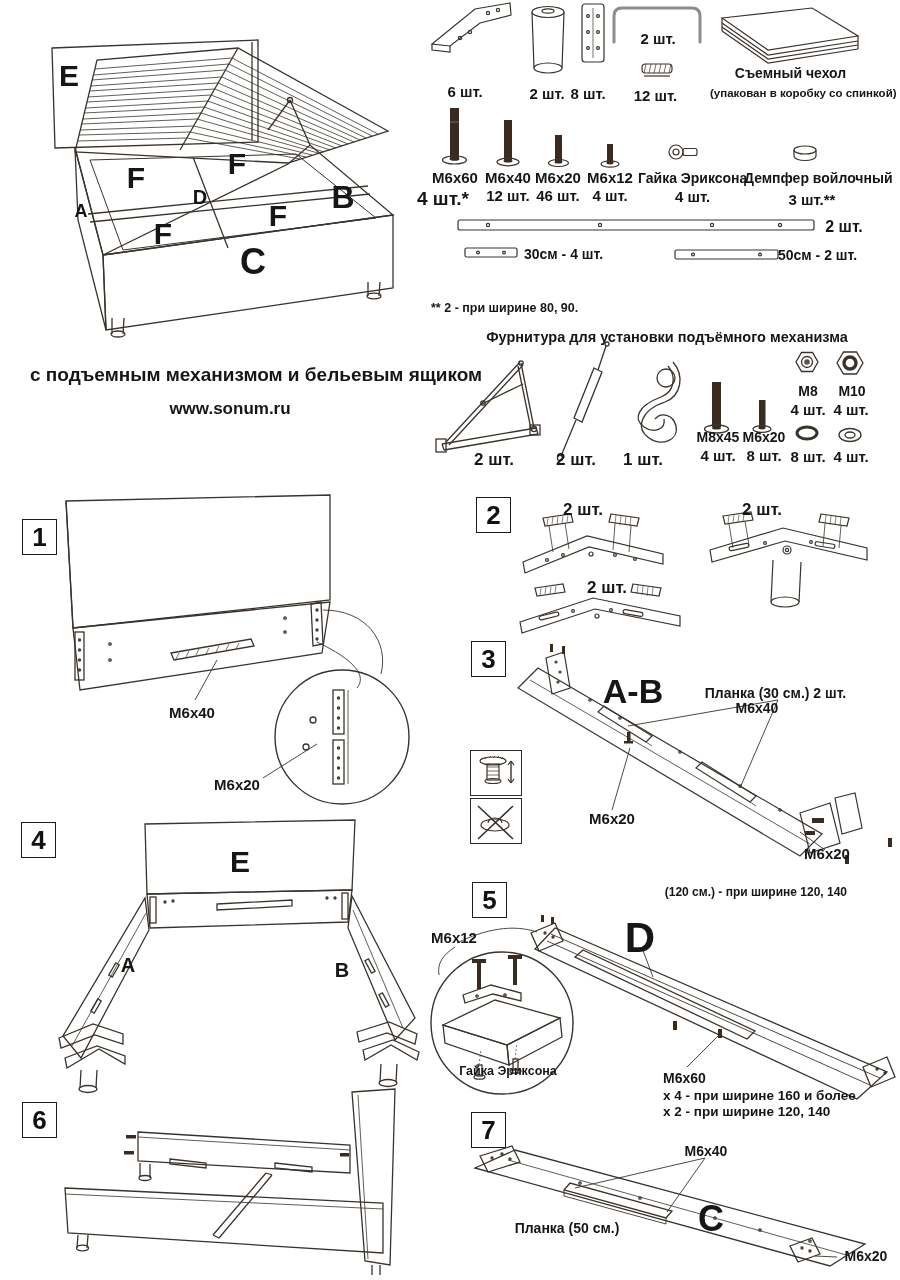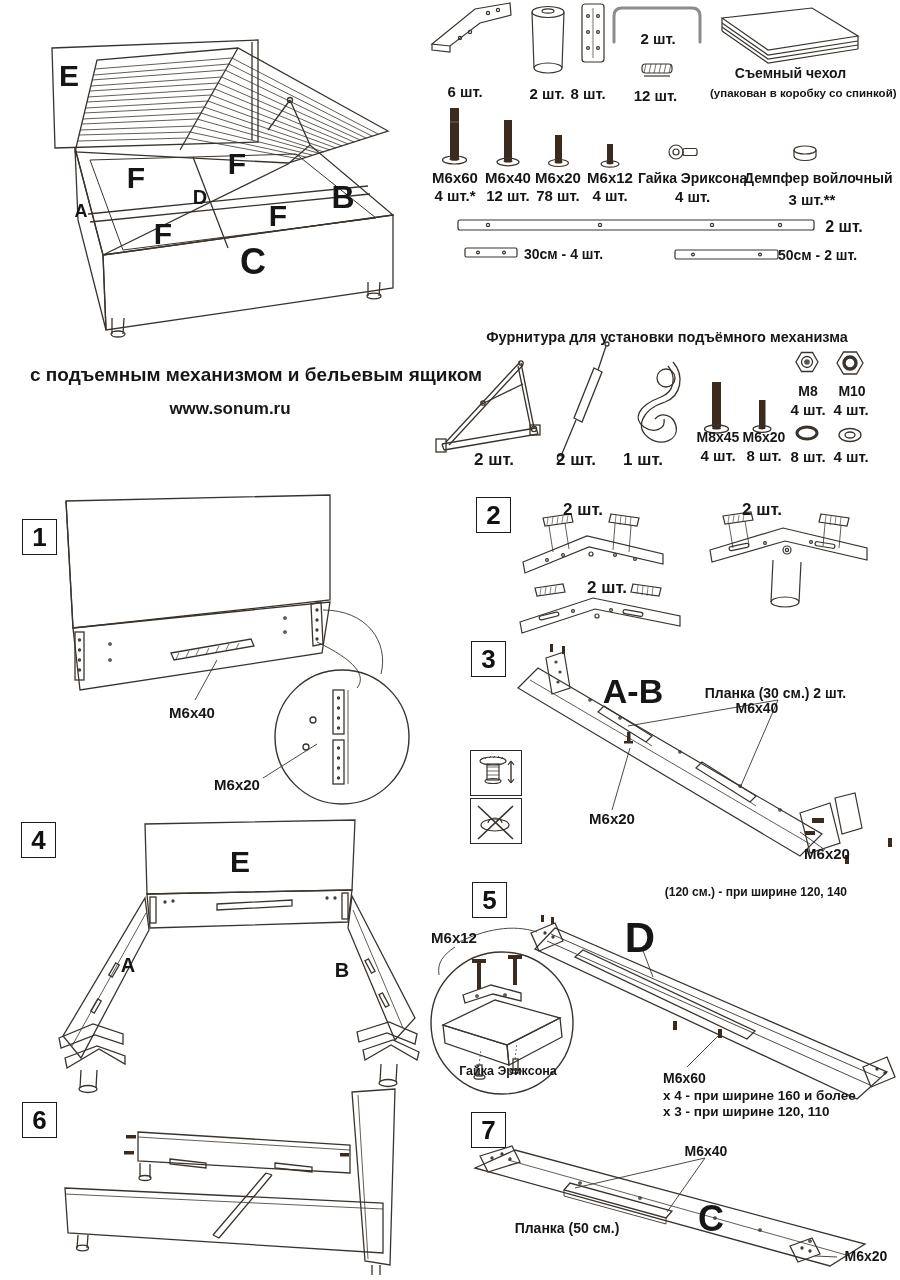--- a/index.html
+++ b/index.html
@@ -148,31 +148,32 @@
   <div class="lbl" style="left:522px;top:86px;width:50px;font-size:15px">2 шт.</div>
   <div class="lbl" style="left:563px;top:86px;width:50px;font-size:15px">8 шт.</div>
   <div class="lbl" style="left:633px;top:31px;width:50px;font-size:15px">2 шт.</div>
   <div class="lbl" style="left:628px;top:88px;width:55px;font-size:15px">12 шт.</div>
   <div class="lbl" style="left:718px;top:66px;width:145px;font-size:14px">Съемный чехол</div>
   <div class="lbl" style="left:710px;top:87px;width:165px;font-size:11.5px">(упакован в коробку со спинкой)</div>
   <div class="lbl" style="left:429px;top:170px;width:52px;font-size:15px">М6х60</div>
   <div class="lbl" style="left:482px;top:170px;width:52px;font-size:15px">М6х40</div>
   <div class="lbl" style="left:532px;top:170px;width:52px;font-size:15px">М6х20</div>
   <div class="lbl" style="left:584px;top:170px;width:52px;font-size:15px">М6х12</div>
-  <div class="lbl" style="left:429px;top:188px;width:52px;font-size:15px">4 шт.*</div>
+  <div class="lbl" style="left:417px;top:188px;width:52px;font-size:19px">4 шт.*</div>
   <div class="lbl" style="left:482px;top:188px;width:52px;font-size:15px">12 шт.</div>
-  <div class="lbl" style="left:532px;top:188px;width:52px;font-size:15px">78 шт.</div>
+  <div class="lbl" style="left:532px;top:188px;width:52px;font-size:15px">46 шт.</div>
   <div class="lbl" style="left:584px;top:188px;width:52px;font-size:15px">4 шт.</div>
   <div class="lbl" style="left:638px;top:171px;width:108px;font-size:14px">Гайка Эриксона</div>
   <div class="lbl" style="left:665px;top:189px;width:55px;font-size:15px">4 шт.</div>
   <div class="lbl" style="left:744px;top:171px;width:136px;font-size:14px">Демпфер войлочный</div>
   <div class="lbl" style="left:783px;top:192px;width:58px;font-size:15px">3 шт.**</div>
   <div class="lbl" style="left:818px;top:218px;width:52px;font-size:16px">2 шт.</div>
   <div class="lbl l" style="left:524px;top:247px;width:110px;font-size:14px">30см - 4 шт.</div>
   <div class="lbl l" style="left:778px;top:248px;width:110px;font-size:14px">50см - 2 шт.</div>
+  <div class="lbl l" style="left:431px;top:301px;width:465px;font-size:12.5px">** 2 - при ширине 80, 90.</div>
 
   <div class="lbl" style="left:30px;top:364px;width:400px;font-size:19px">с подъемным механизмом и бельевым ящиком</div>
   <div class="lbl" style="left:444px;top:329px;width:446px;font-size:14.5px">Фурнитура для установки подъёмного механизма</div>
 
   <div class="lbl" style="left:30px;top:399px;width:400px;font-size:17px">www.sonum.ru</div>
   <svg style="left:430px;top:332px" width="470" height="135" viewBox="0 0 470 135" fill="none" stroke="#3a332c" stroke-width="1.3">
     <g>
       <path d="M12,112 L106,96 M14,118 L108,102 M12,112 L14,118 M106,96 L108,102"></path>
       <rect x="6" y="107" width="10" height="13"></rect>
       <path d="M16,110 L90,30 M19,113 L93,33"></path>
@@ -472,21 +473,21 @@
       <rect x="88" y="144" width="5" height="11"></rect>
       <ellipse cx="90.5" cy="156" rx="5.5" ry="2.2"></ellipse>
       <path stroke-width="0.7" stroke-dasharray="2,2" d="M54,150 L56,134 M90,144 L92,128"></path>
     </g>
   </svg>
   <div class="lbl" style="left:616px;top:914px;width:48px;font-size:42px">D</div>
   <div class="lbl" style="left:425px;top:930px;width:58px;font-size:15px">М6х12</div>
   <div class="lbl" style="left:452px;top:1064px;width:112px;font-size:12.5px">Гайка Эриксона</div>
   <div class="lbl l" style="left:663px;top:1071px;width:90px;font-size:14px">М6х60</div>
   <div class="lbl l" style="left:663px;top:1088px;width:235px;font-size:13.5px">х 4 - при ширине 160 и более</div>
-  <div class="lbl l" style="left:663px;top:1104px;width:235px;font-size:13.5px">х 3 - при ширине 120, 110</div>
+  <div class="lbl l" style="left:663px;top:1104px;width:235px;font-size:13.5px">х 2 - при ширине 120, 140</div>
 
   <div class="stepnum" style="left:22px;top:1102px">6</div>
   <svg style="left:50px;top:1085px" width="380" height="200" viewBox="0 0 380 200" fill="none" stroke="#3a332c" stroke-width="1.3">
 
     <polygon points="88,47 300,60 300,88 88,76"></polygon>
     <line x1="88" y1="52" x2="300" y2="65" stroke-width="0.8"></line>
     <rect x="76" y="50" width="10" height="3.5" fill="#3b2a1e" stroke="none"></rect>
     <rect x="74" y="66" width="10" height="3.5" fill="#3b2a1e" stroke="none"></rect>
     <rect x="290" y="68" width="9" height="3.5" fill="#3b2a1e" stroke="none"></rect>
 

